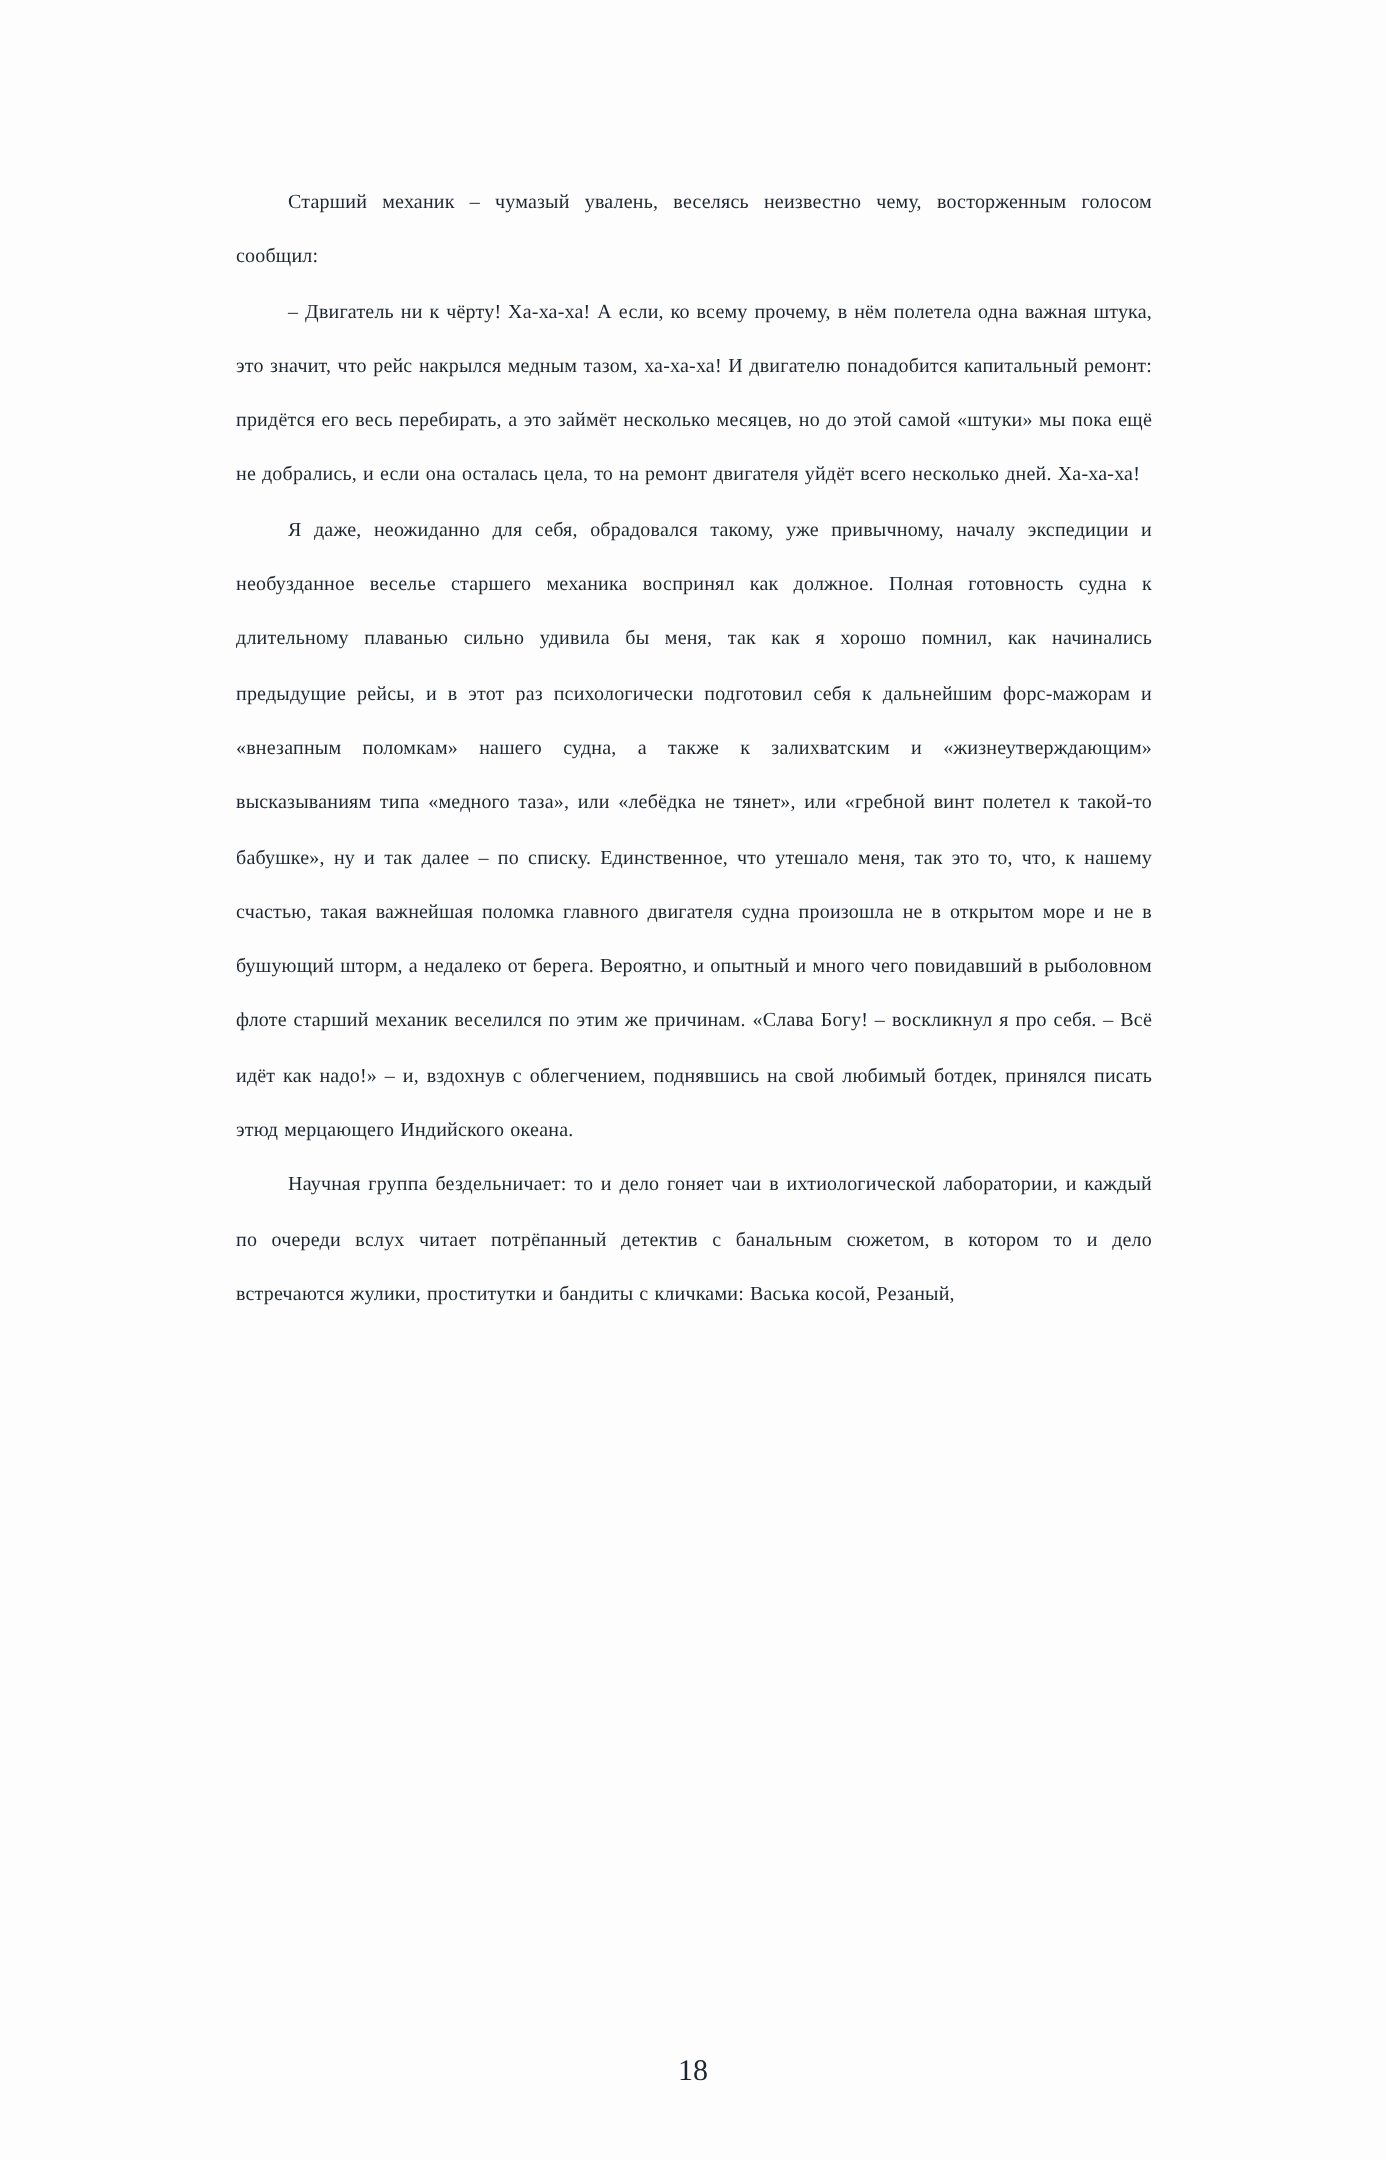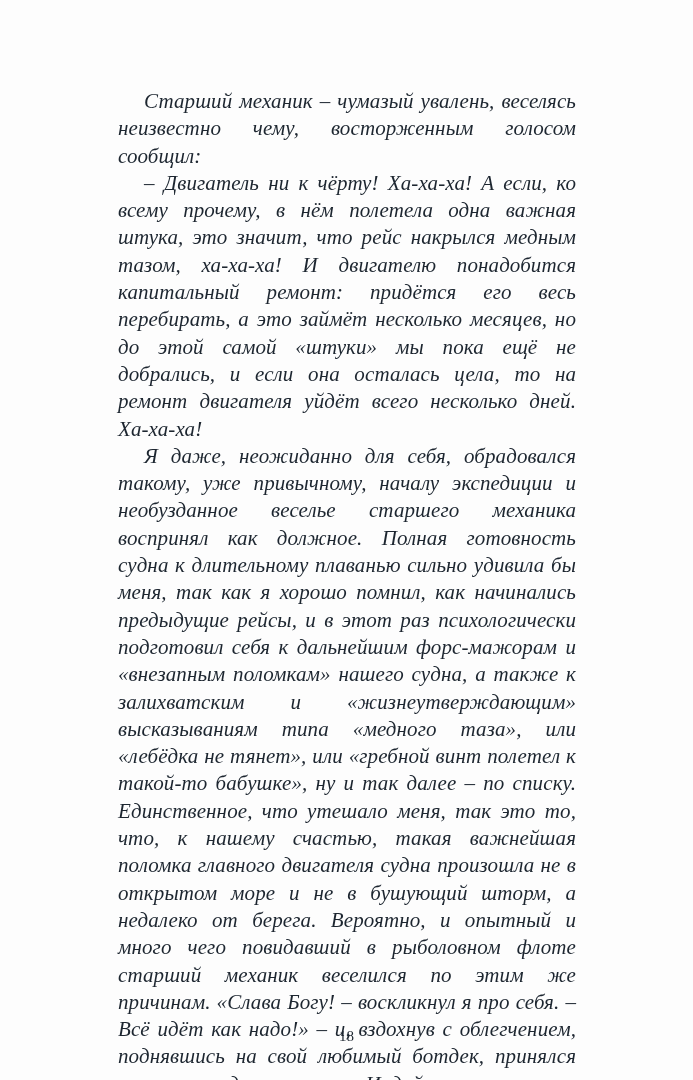--- a/index.html
+++ b/index.html
@@ -23,27 +23,26 @@
   .text-block {
     position: absolute;
     left: 118px;
     top: 88px;
     width: 458px;
   }
   .para {
     margin: 0;
     text-indent: 26px;
     text-align: justify;
-    font-size: 21px;
+    font-size: 10px;
     line-height: 27.3px;
     color: #1d2630;
     letter-spacing: 0.1px;
     word-spacing: 0.4px;
     hyphens: manual;
-    font-style: italic;
   }
   .para + .para {
     margin-top: 0;
   }
   .page-number {
     position: absolute;
     left: 0;
     right: 0;
     top: 1028px;
     text-align: center;
@@ -54,17 +53,18 @@
 </style>
 </head>
 <body>
 
 <div class="page">
 
   <div class="text-block">
     <p class="para">Старший механик – чумазый увалень, веселясь неизвестно чему, восторженным голосом сообщил:</p>
     <p class="para">– Двигатель ни к чёрту! Ха-ха-ха! А если, ко всему прочему, в нём полетела одна важная штука, это значит, что рейс накрылся медным тазом, ха-ха-ха! И двигателю понадобится капитальный ремонт: придётся его весь перебирать, а это займёт несколько месяцев, но до этой самой «штуки» мы пока ещё не добрались, и если она осталась цела, то на ремонт двигателя уйдёт всего несколько дней. Ха-ха-ха!</p>
     <p class="para">Я даже, неожиданно для себя, обрадовался такому, уже привычному, началу экспедиции и необузданное веселье старшего механика воспринял как должное. Полная готовность судна к длительному плаванью сильно удивила бы меня, так как я хорошо помнил, как начинались предыдущие рейсы, и в этот раз психологически подготовил себя к дальнейшим форс-мажорам и «внезапным поломкам» нашего судна, а также к залихватским и «жизнеутверждающим» высказываниям типа «медного таза», или «лебёдка не тянет», или «гребной винт полетел к такой-то бабушке», ну и так далее – по списку. Единственное, что утешало меня, так это то, что, к нашему счастью, такая важнейшая поломка главного двигателя судна произошла не в открытом море и не в бушующий шторм, а недалеко от берега. Вероятно, и опытный и много чего повидавший в рыболовном флоте старший механик веселился по этим же причинам. «Слава Богу! – воскликнул я про себя. – Всё идёт как надо!» – и, вздохнув с облегчением, поднявшись на свой любимый ботдек, принялся писать этюд мерцающего Индийского океана.</p>
+    <p class="para">Научная группа бездельничает: то и дело гоняет чаи в ихтиологической лаборатории, и каждый по очереди вслух читает потрёпанный детектив с банальным сюжетом, в котором то и дело встречаются жулики, проститутки и бандиты с кличками: Васька косой, Резаный,</p>
   </div>
 
   <div class="page-number">18</div>
 
 </div>
 
 </body></html>

